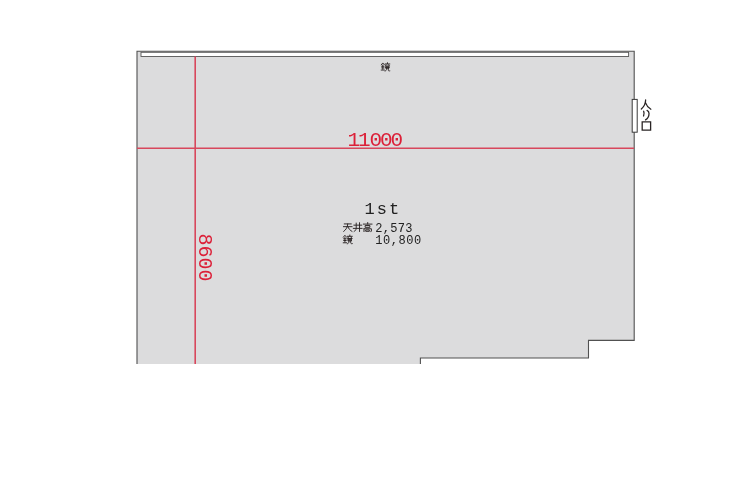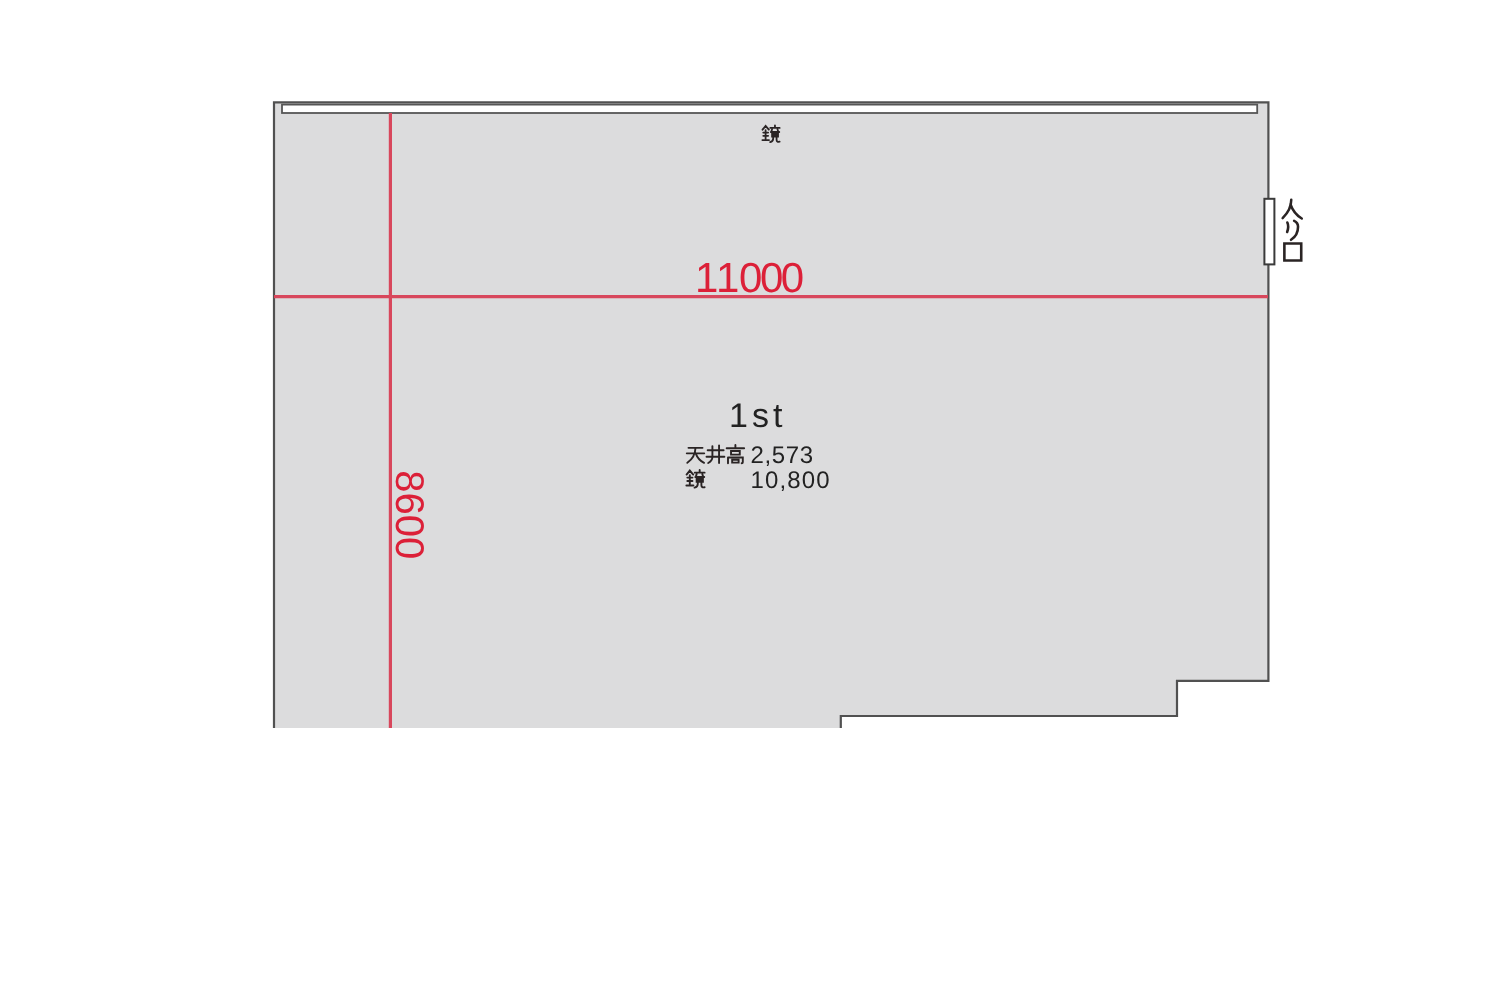--- a/index.html
+++ b/index.html
@@ -1,17 +1,17 @@
 <!DOCTYPE html>
 <html><head>
 <meta charset="utf-8">
 <style>
   html,body{margin:0;padding:0;background:#ffffff;}
   #canvas{position:relative;width:750px;height:364px;background:#ffffff;overflow:hidden;
-    font-family:Liberation Sans, sans-serif;}
+    font-family:Liberation Mono, monospace;}
   svg{position:absolute;left:0;top:0;}
 </style>
 </head>
 <body>
 <div id="canvas">
 <svg width="750" height="498" viewBox="0 0 750 498">
 
   <polygon points="137,51.2 634.2,51.2 634.2,340.4 588.5,340.4 588.5,358 420.4,358 420.4,439.8 137,439.8" fill="#dcdcdd" stroke="#515151" stroke-width="1.1"></polygon>
 
   <rect x="141" y="52.3" width="487.6" height="4.2" fill="#ffffff" stroke="#565656" stroke-width="0.9"></rect>

